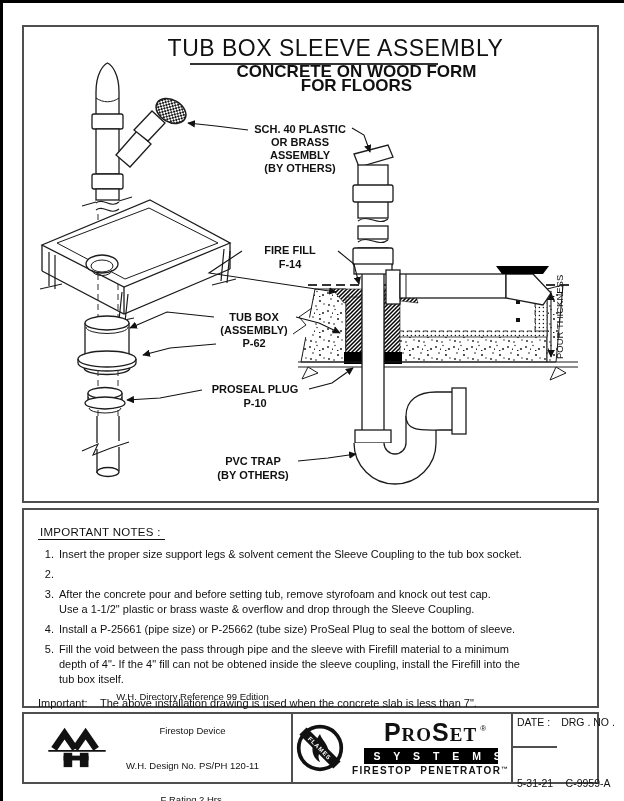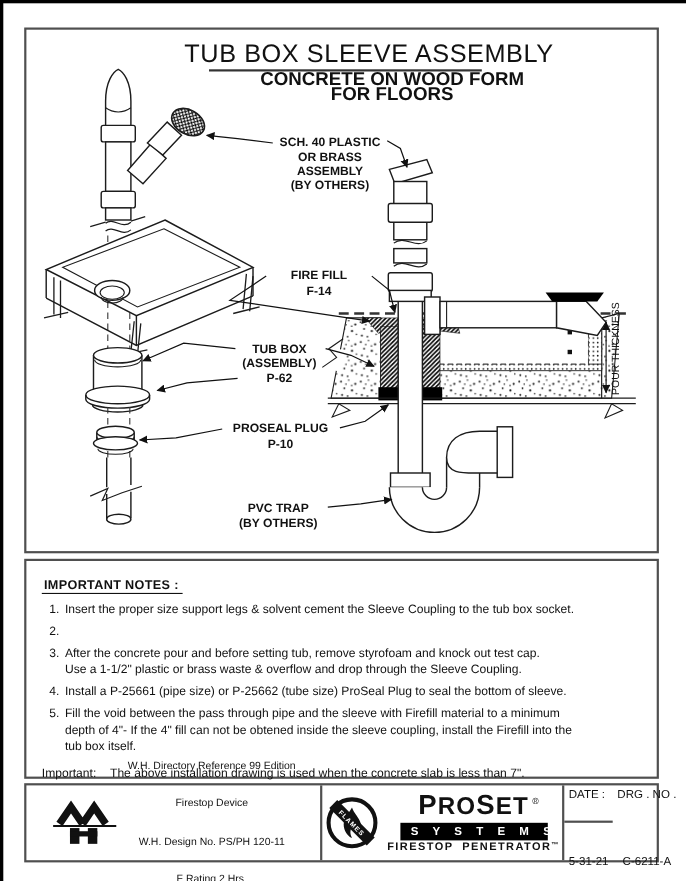--- a/index.html
+++ b/index.html
@@ -11,21 +11,21 @@
   .main-box{left:22px;top:25px;width:577px;height:478px;}
   .notes-box{left:22px;top:508px;width:577px;height:200px;padding:12px 10px 0 14px;}
   .footer{position:absolute;left:22px;top:712px;width:577px;height:72px;border:2px solid #4f4f4f;
           background:#fff;box-sizing:border-box;display:flex;}
   .diagram-svg{position:absolute;left:0;top:0;width:573px;height:474px;}
   .hdr{position:relative;}
   .page-title{margin-top:8px;padding-left:50px;text-align:center;font-size:23px;letter-spacing:.5px;white-space:pre;}
   .title-rule{position:relative;margin:1px 0 0 166px;width:248px;height:2px;background:#333;}
   .subtitle{padding-left:92px;text-align:center;font-size:17px;font-weight:bold;line-height:14px;white-space:pre;}
   
-  .nheading{display:inline-block;font-size:11.5px;font-weight:bold;letter-spacing:.3px;
+  .nheading{display:inline-block;font-size:11.5px;font-weight:normal;letter-spacing:.3px;
             border-bottom:1.6px solid #111;padding:0 4px 1px 2px;margin-bottom:7px;}
   .nitem{display:flex;margin-bottom:5px;font-size:11px;line-height:15px;}
   .nnum{width:16px;text-align:right;margin-right:5px;flex:none;}
   .nlines{display:flex;flex-direction:column;}
   .nline{white-space:pre;}
   .imp{display:flex;margin-top:9px;font-size:11px;line-height:15.5px;}
   .implabel{width:62px;flex:none;white-space:pre;}
   .u{text-decoration:underline;}
   
   .f-left{width:296px;display:flex;align-items:center;justify-content:center;gap:8px;box-sizing:border-box;}
@@ -33,21 +33,21 @@
          gap:7px;box-sizing:border-box;padding:3px 2px;}
   .f-right{width:86px;border-left:2px solid #4f4f4f;display:flex;box-sizing:border-box;}
   .f-date{height:34px;border-bottom:2px solid #4f4f4f;box-sizing:border-box;padding:2px 4px;}
   .f-drg{flex:1;padding:2px 4px;}
   .fl{font-size:10.5px;line-height:13px;white-space:pre;}
   .fc{text-align:center;margin-top:48px;}
   .wh-text{font-size:9.5px;line-height:11.5px;text-align:center;white-space:pre;}
   .brand{display:flex;flex-direction:column;align-items:center;}
   .ps-word{position:relative;font-weight:bold;letter-spacing:1px;line-height:24px;white-space:nowrap;}
   .ps-big{font-size:25px;}
-  .ps-small{font-size:22px;}
+  .ps-small{font-size:19px;font-family:Liberation Serif, serif;}
   .ps-reg{position:absolute;top:-3px;right:-10px;font-size:8px;font-weight:normal;}
   .ps-bar{background:#000;color:#fff;font-size:10.5px;font-weight:bold;letter-spacing:5px;
           padding:2px 6px 2px 10px;width:118px;text-align:center;white-space:pre;}
   .ps-tag{font-size:10px;font-weight:bold;letter-spacing:1.3px;white-space:pre;margin-top:1px;}
   .tm{font-size:6.5px;vertical-align:top;}
 </style>
 </head>
 <body>
 
 <div class="page">
@@ -342,17 +342,17 @@
       </div>
     </div>
 
     <div class="f-right">
       <div class="f-date">
         <div class="fl">DATE :</div>
         <div class="fl fc">5-31-21</div>
       </div>
       <div class="f-drg">
         <div class="fl">DRG . NO .</div>
-        <div class="fl fc">C-6211-A</div>
+        <div class="fl fc">C-9959-A</div>
       </div>
     </div>
   </div>
 </div>
 
 </body></html>

